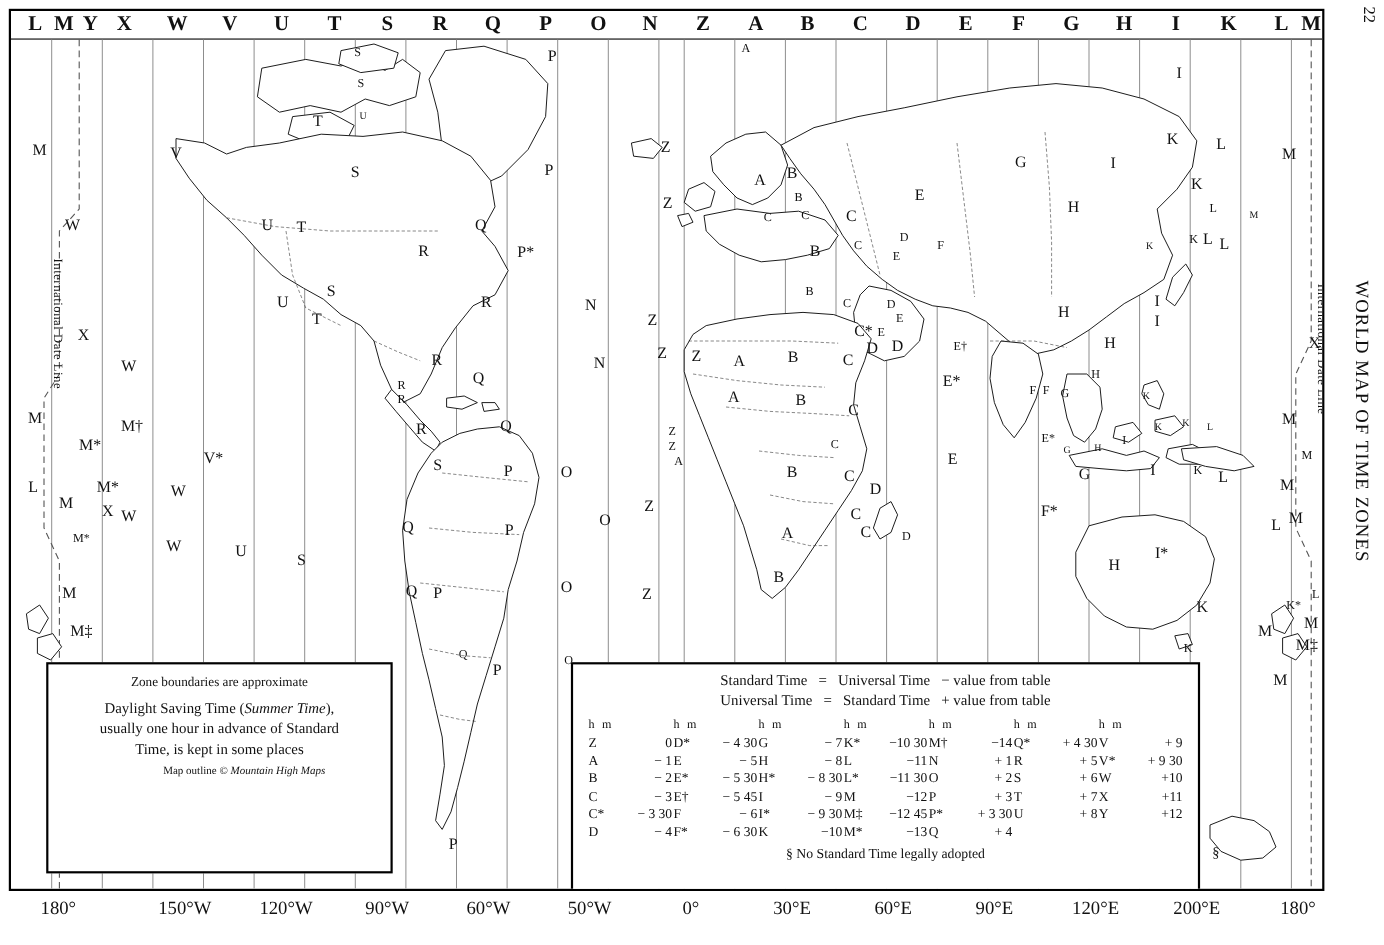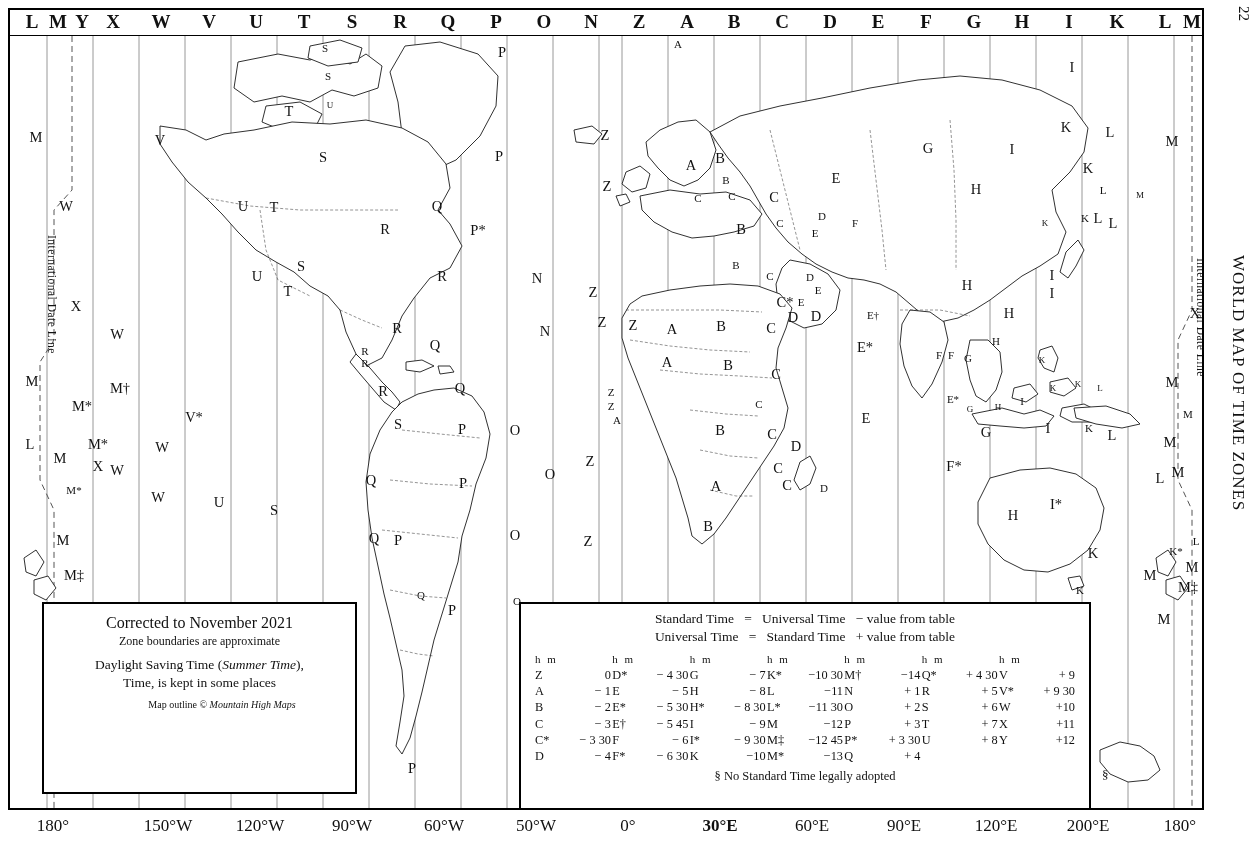--- a/index.html
+++ b/index.html
@@ -512,23 +512,23 @@
           <div class="mz" style="left: 505px; top: 525px;">O</div>
           <div class="mz" style="left: 442px; top: 600px;">P</div>
           <div class="mz sm" style="left: 411px; top: 585px;">Q</div>
           <div class="mz sm" style="left: 507px; top: 591px;">O</div>
           <div class="mz sm" style="left: 1070px; top: 580px;">K</div>
           <div class="mz" style="left: 1154px; top: 609px;">M</div>
           <div class="mz" style="left: 402px; top: 758px;">P</div>
         </div>
 
       <div class="legend-left">
-        <div class="l2">Corrected to November 2021</div>
         <div class="l3">Zone boundaries are approximate</div>
         <div class="l4"><span>Daylight Saving Time (</span><span class="ital">Summer Time</span><span>),</span></div>
+        <div class="l4">usually one hour in advance of Standard</div>
         <div class="l4">Time, is kept in some places</div>
         <div class="l5"><span>Map outline © </span><span class="ital">Mountain High Maps</span></div>
       </div>
 
       <div class="legend-table">
         <div class="lt-head">
           <div>
             <span>Standard Time</span>
             &nbsp;&nbsp;<span>=</span>&nbsp;&nbsp;
             <span>Universal Time</span>
@@ -615,21 +615,21 @@
   </div>
 
   <div class="lon-labels" id="lon-labels">
       <span style="left: 45px;">180°</span>
       <span style="left: 160px;">150°W</span>
       <span style="left: 252px;">120°W</span>
       <span style="left: 344px;">90°W</span>
       <span style="left: 436px;">60°W</span>
       <span style="left: 528px;">50°W</span>
       <span style="left: 620px;">0°</span>
-      <span style="left: 712px; font-weight: bold;">30°E</span>
+      <span style="left: 712px;">30°E</span>
       <span style="left: 804px;">60°E</span>
       <span style="left: 896px;">90°E</span>
       <span style="left: 988px;">120°E</span>
       <span style="left: 1080px;">200°E</span>
       <span style="left: 1172px;">180°</span>
     </div>
 
 </div>
 
 </body></html>

